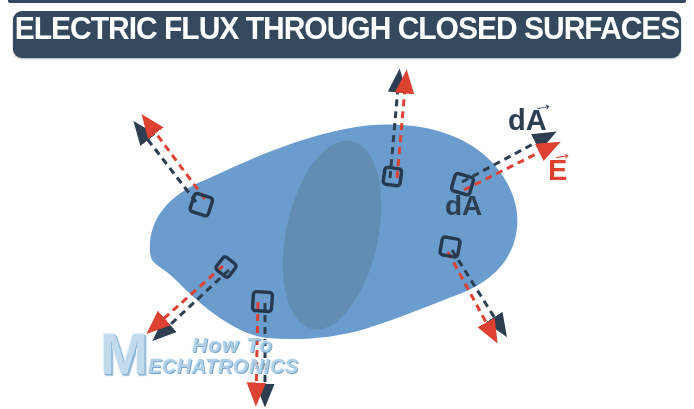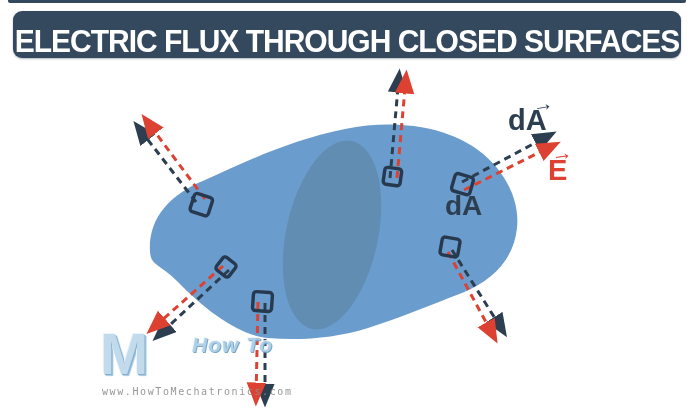--- a/index.html
+++ b/index.html
@@ -6,21 +6,21 @@
   body{width:694px;height:409px;position:relative;overflow:hidden;
        font-family:"Liberation Sans", sans-serif;}
   .stage{position:absolute;inset:0;width:694px;height:409px;}
 
   
   .top-rule{position:absolute;left:8px;top:0;width:678px;height:3px;
             border-radius:0 0 2px 2px;}
 
   
   .banner{position:absolute;left:13px;top:11px;width:668px;height:47px;
-          border-radius:9px;display:flex;align-items:flex-end;justify-content:center;
+          border-radius:9px;display:flex;align-items:flex-start;justify-content:center;
           box-shadow:0 1px 2px rgba(30,45,60,.35);}
   .banner .title{color:#ffffff;font-weight:bold;font-size:30px;letter-spacing:-1px;
                  white-space:nowrap;transform:scaleY(1.06);}
 
   
   svg.diagram{position:absolute;left:0;top:0;}
 
   
   .vlabel{position:absolute;font-weight:bold;line-height:1;white-space:nowrap;}
   .vlabel .base{font-size:29px;}
@@ -122,16 +122,16 @@
     <span class="base">E</span>
   </div>
 
   <div class="vlabel lbl-dA-plain">
     <span class="base">dA</span>
   </div>
 
   <div class="watermark">
     <span class="wm-logo">M</span>
     <span class="wm-line1">How To</span>
-    <span class="wm-url">www.HowToMechatronics.com</span>
+    <span class="wm-line2">ECHATRONICS</span>
   </div>
 
 </div>
 
 </body></html>

